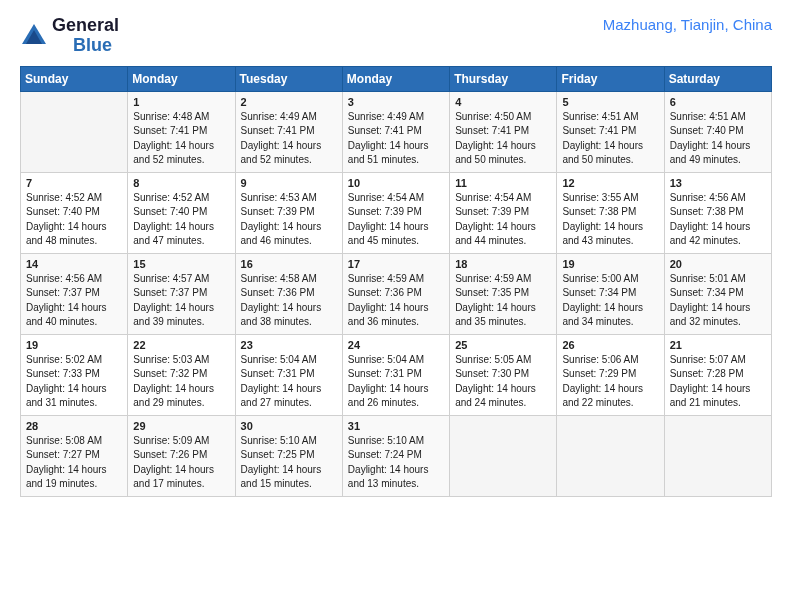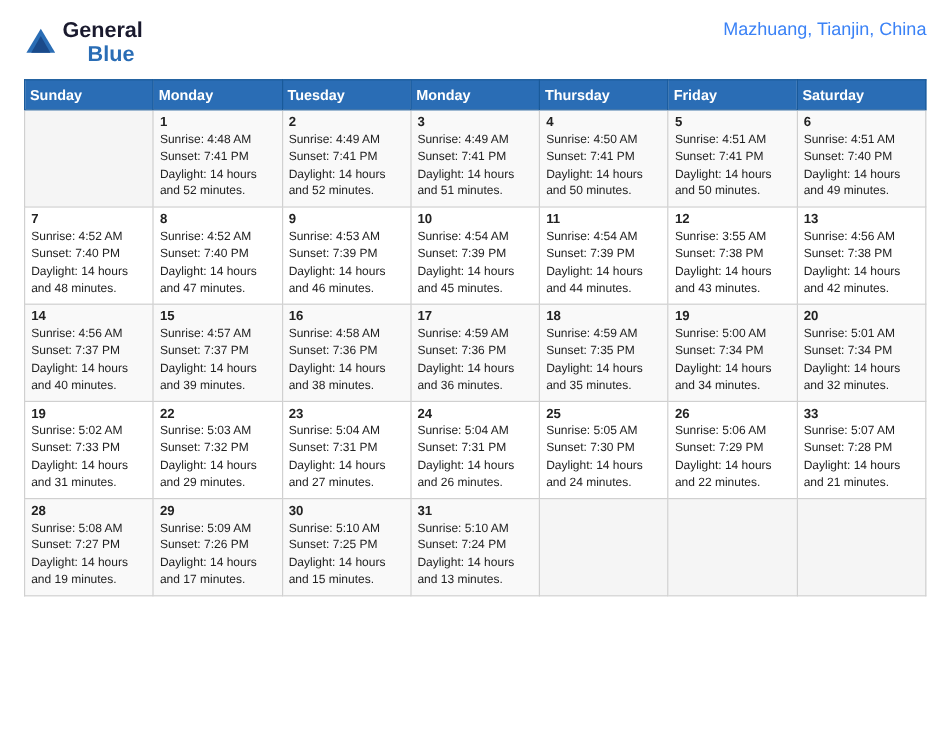--- a/index.html
+++ b/index.html
@@ -239,21 +239,21 @@
           </td>
           <td>
             <span class="day-num">25</span>
             <div class="day-info"><span>Sunrise: 5:05 AM</span><br><span>Sunset: 7:30 PM</span><br><span>Daylight: 14 hours<br>and 24 minutes.</span></div>
           </td>
           <td>
             <span class="day-num">26</span>
             <div class="day-info"><span>Sunrise: 5:06 AM</span><br><span>Sunset: 7:29 PM</span><br><span>Daylight: 14 hours<br>and 22 minutes.</span></div>
           </td>
           <td>
-            <span class="day-num">33</span>
+            <span class="day-num">21</span>
             <div class="day-info"><span>Sunrise: 5:07 AM</span><br><span>Sunset: 7:28 PM</span><br><span>Daylight: 14 hours<br>and 21 minutes.</span></div>
           </td>
         </tr>
         <tr>
           <td>
             <span class="day-num">28</span>
             <div class="day-info"><span>Sunrise: 5:08 AM</span><br><span>Sunset: 7:27 PM</span><br><span>Daylight: 14 hours<br>and 19 minutes.</span></div>
           </td>
           <td>
             <span class="day-num">29</span>

